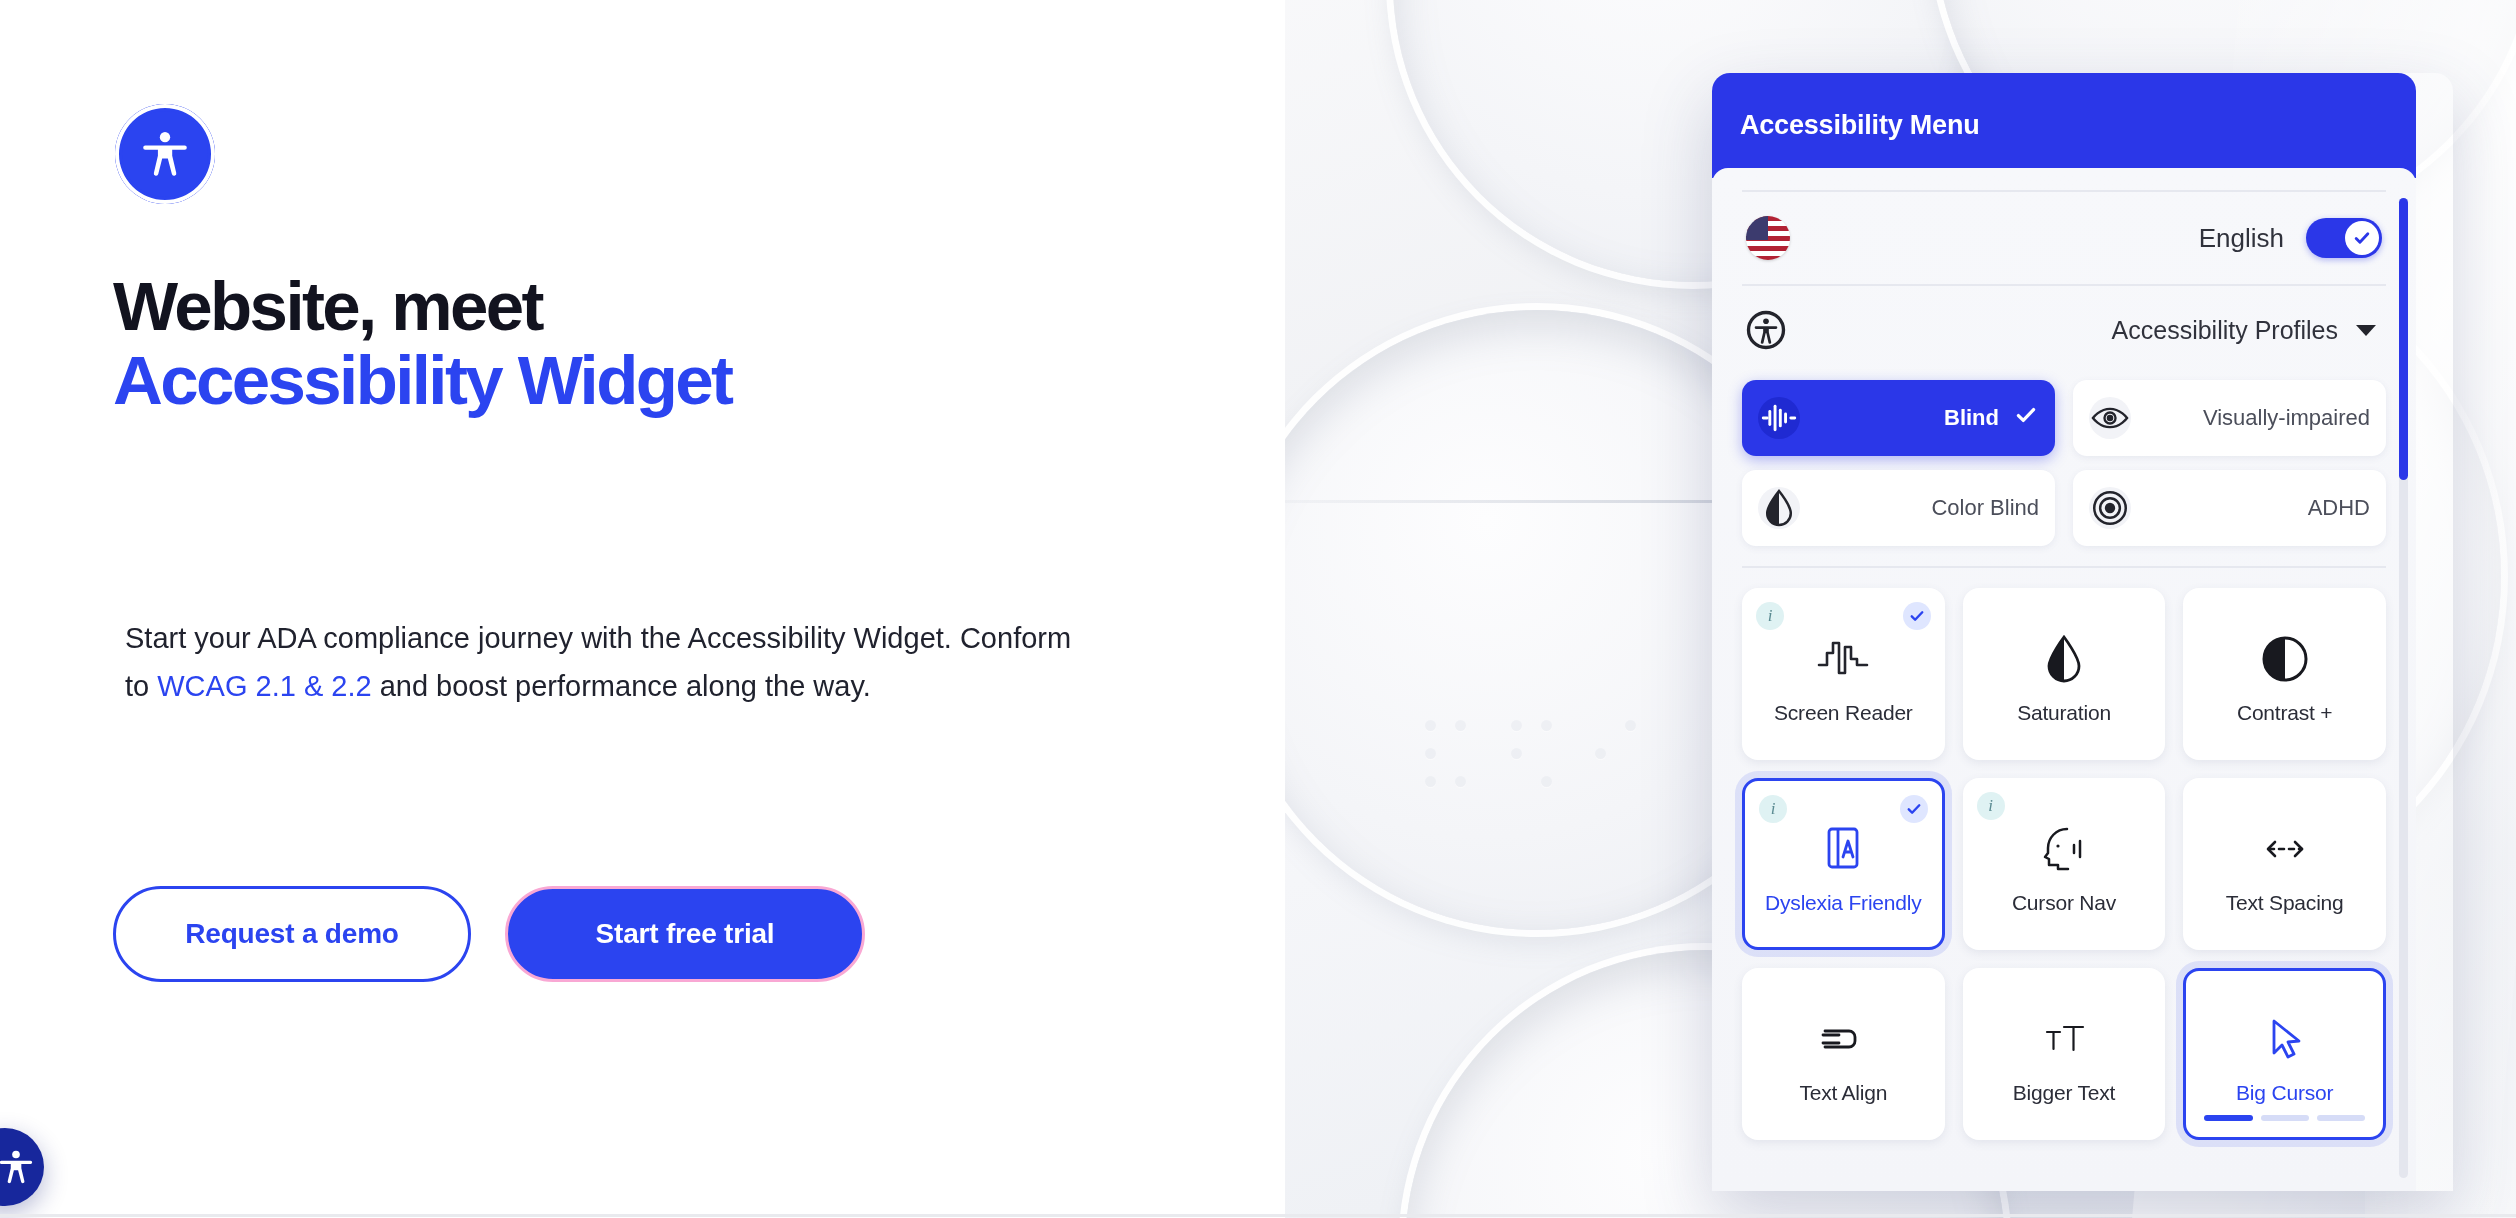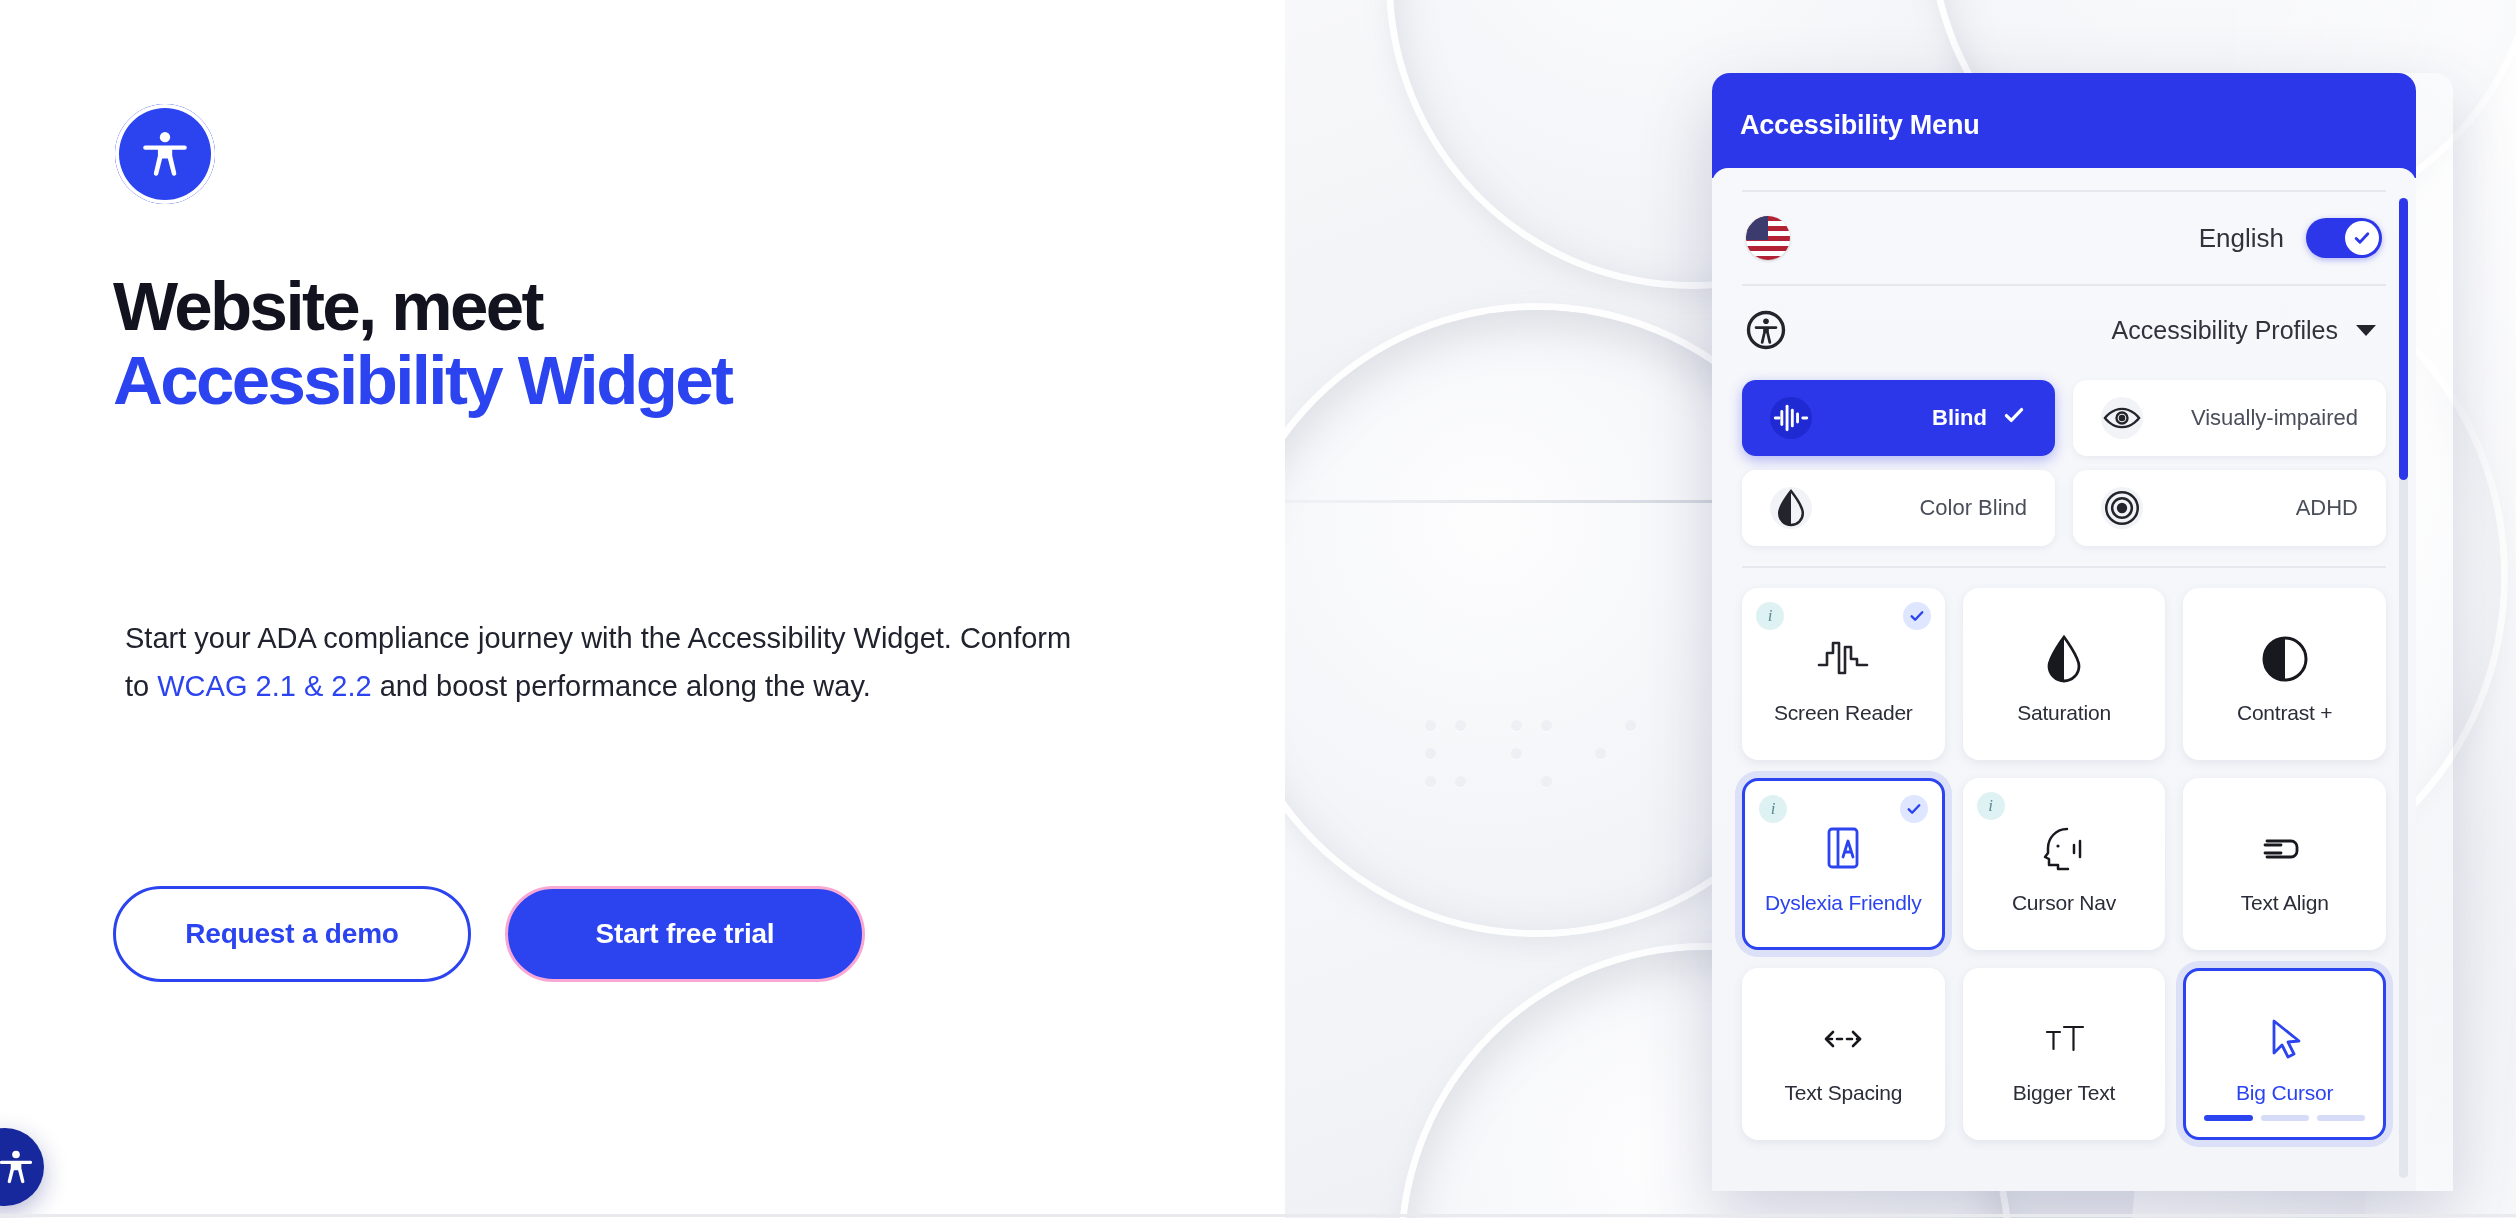--- a/index.html
+++ b/index.html
@@ -169,21 +169,21 @@
   .ap-icon { width: 40px; height: 40px; flex:none; }
   .ap-label { font-size: 25px; color:#30323c; flex:1; }
   .caret { width:0; height:0; border-left: 10px solid transparent; border-right: 10px solid transparent; border-top: 11px solid #23242c; margin-right: 6px; }
 
   .profile-grid {
     display:grid; grid-template-columns: 1fr 1fr; gap: 14px 18px;
     padding: 6px 6px 14px 6px;
   }
   .profile-card {
     height: 76px; border-radius: 14px; background:#fff;
-    display:flex; align-items:center; gap: 14px; padding: 0 28px;
+    display:flex; align-items:center; gap: 14px; padding: 0 16px;
     box-shadow: 0 2px 7px rgba(80,90,130,.09);
     font-size: 22px; color:#4b4e5a;
   }
   .profile-card.active { background:#2b37e8; color:#fff; box-shadow: 0 4px 14px rgba(43,55,232,.35); }
   .pc-icon {
     width: 42px; height: 42px; border-radius:50%; background:#f2f3f7; flex:none;
     display:flex; align-items:center; justify-content:center;
   }
   .profile-card.active .pc-icon { background:#1f2ad2; }
   .pc-label { flex:1; }
@@ -448,38 +448,38 @@
               <circle cx="24" cy="27" r="1.6" fill="#18191f" stroke="none"></circle>
               <path d="M40 26 v8"></path>
                 <path d="M46 22 v16"></path>
             </svg>
           </span>
           <span class="tl-label">Cursor Nav</span>
         </div>
 
         <div class="tile">
           <span class="glyph">
+            <svg viewBox="0 0 60 60" fill="none" stroke="#18191f" stroke-width="2.6" stroke-linecap="round" stroke-linejoin="round">
+              <path d="M13 30 L20 23 M13 30 L20 37"></path>
+              <path d="M47 30 L40 23 M47 30 L40 37"></path>
+              <path d="M15 30 h4 M24 30 h5 M34 30 h5 M44 30 h3" stroke-dasharray="0"></path>
+            </svg>
+          </span>
+          <span class="tl-label">Text Spacing</span>
+        </div>
+
+        <div class="tile">
+          <span class="glyph">
             <svg viewBox="0 0 60 60" fill="none" stroke="#18191f" stroke-width="2.8" stroke-linecap="round" stroke-linejoin="round">
               <path d="M12 22 h24 a6 6 0 016 6 v4 a6 6 0 01-6 6 H12"></path>
               <path d="M10 26 h16"></path>
                 <path d="M10 34 h16"></path>
             </svg>
           </span>
           <span class="tl-label">Text Align</span>
-        </div>
-
-        <div class="tile">
-          <span class="glyph">
-            <svg viewBox="0 0 60 60" fill="none" stroke="#18191f" stroke-width="2.6" stroke-linecap="round" stroke-linejoin="round">
-              <path d="M13 30 L20 23 M13 30 L20 37"></path>
-              <path d="M47 30 L40 23 M47 30 L40 37"></path>
-              <path d="M15 30 h4 M24 30 h5 M34 30 h5 M44 30 h3" stroke-dasharray="0"></path>
-            </svg>
-          </span>
-          <span class="tl-label">Text Spacing</span>
         </div>
 
         <div class="tile">
           <span class="glyph">
             <svg viewBox="0 0 60 60" fill="none" stroke="#18191f" stroke-width="2.2" stroke-linecap="round">
               <path d="M13 23 h13 M19.5 23 V40"></path>
               <path d="M30 18 h19 M39.5 18 V41"></path>
             </svg>
           </span>
           <span class="tl-label">Bigger Text</span>

